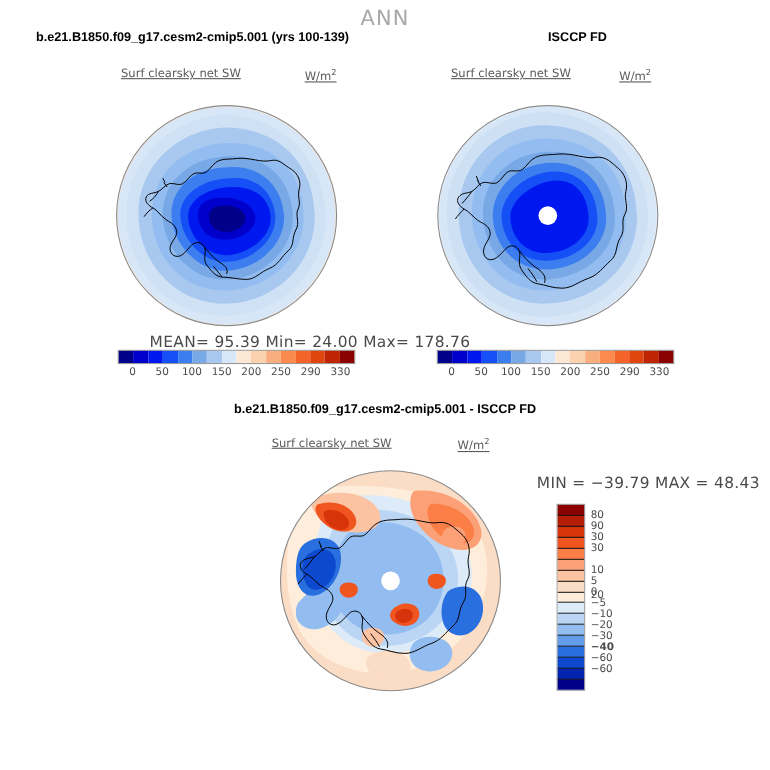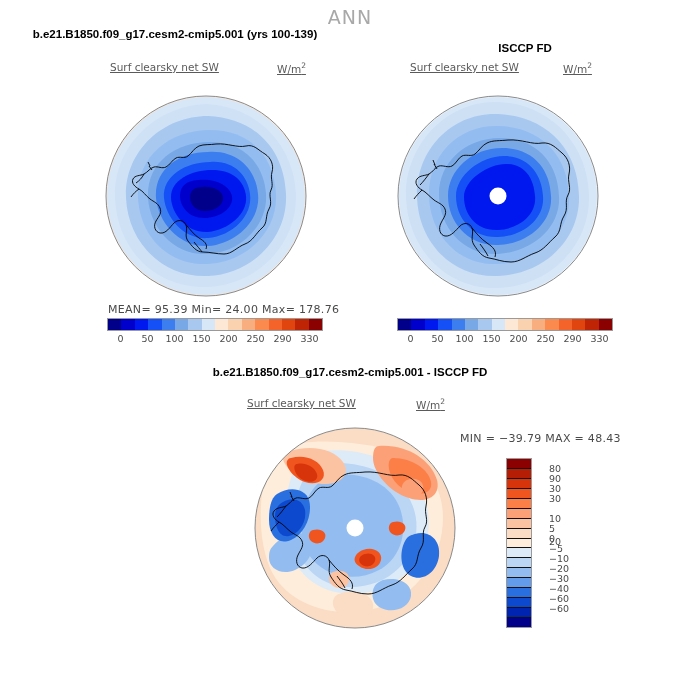--- a/index.html
+++ b/index.html
@@ -20,21 +20,21 @@
     font-family:"Liberation Sans",sans-serif;
     font-weight:bold;font-size:11.5px;color:#000;
     text-align:center;white-space:nowrap;
   }
   .sub-row{
     font-family:"DejaVu Sans",sans-serif;
     font-size:10.5px;color:#5a5a5a;white-space:nowrap;text-decoration:underline;
   }
   .stats{
     font-family:"DejaVu Sans",sans-serif;
-    font-size:11px;color:#4a4a4a;white-space:nowrap;letter-spacing:.3px;
+    font-size:14px;color:#4a4a4a;white-space:nowrap;letter-spacing:.3px;margin-left:28px;
   }
   .ticklab{
     font-family:"DejaVu Sans",sans-serif;
     font-size:9.5px;color:#4a4a4a;text-align:center;
   }
   .vlab{
     font-family:"DejaVu Sans",sans-serif;
     font-size:9.5px;color:#4a4a4a;white-space:nowrap;
   }
   sup{font-size:7.5px;vertical-align:super;}
@@ -45,21 +45,21 @@
   .cbar-v{
     display:flex;flex-direction:column;
     border:1px solid #9a9a9a;box-sizing:border-box;
     width:26px;
   }
   .cbar-v div{flex:1 1 0;width:100%;border-bottom:1px solid #111;box-sizing:border-box;}
   .cbar-v div:last-child{border-bottom:none;}
   .tickrow{position:relative;height:14px;}
   .tickrow span{position:absolute;transform:translateX(-50%);}
   .vticks{position:relative;}
-  .vticks span{position:absolute;transform:translateY(-50%);left:12px;}
+  .vticks span{position:absolute;transform:translateY(-50%);left:0;}
   svg{display:block;}
 </style>
 </head>
 <body>
 
 <div class="abs season-title">ANN</div>
 
 <div class="abs" style="left:0px;top:28px;width:350px;">
   <div class="panel-title" style="margin:0 auto;">b.e21.B1850.f09_g17.cesm2-cmip5.001 (yrs 100-139)</div>
 
@@ -137,21 +137,21 @@
       <span style="left:94.5px;">150</span>
       <span style="left:121.5px;">200</span>
       <span style="left:148.5px;">250</span>
       <span style="left:175.5px;">290</span>
       <span style="left:202.5px;">330</span>
     </div>
   </div>
 </div>
 
 <div class="abs" style="left:350px;top:28px;width:350px;">
-  <div class="panel-title" style="margin:14px auto;">ISCCP FD</div>
+  <div class="panel-title" style="margin:0 auto;">ISCCP FD</div>
 
   <div class="abs sub-row" style="left:60px;top:33px;">Surf clearsky net SW</div>
   <div class="abs sub-row" style="left:213px;top:33px;">W/m<sup>2</sup></div>
 
   <div class="abs" style="left:40px;top:58px;">
     <svg width="216" height="218" viewBox="0 0 216 218">
       <defs>
         <clipPath id="clipB">
             <circle cx="108" cy="110" r="100"></circle>
           </clipPath>
@@ -316,19 +316,19 @@
         <span style="top:30px;">30</span>
         <span style="top:40px;text-align:center;">30</span>
         <span style="top:50px;margin-top:33px;">20</span>
         <span style="top:60px;">10</span>
         <span style="top:70px;">5</span>
         <span style="top:80px;">0</span>
         <span style="top:90px;">−5</span>
         <span style="top:100px;">−10</span>
         <span style="top:110px;">−20</span>
         <span style="top:120px;">−30</span>
-        <span style="top:130px;">−40</span>
+        <span style="top:130px;font-weight:bold;">−40</span>
         <span style="top:140px;">−60</span>
         <span style="top:150px;">−60</span>
       </div>
     </div>
   </div>
 </div>
 
 </body></html>

